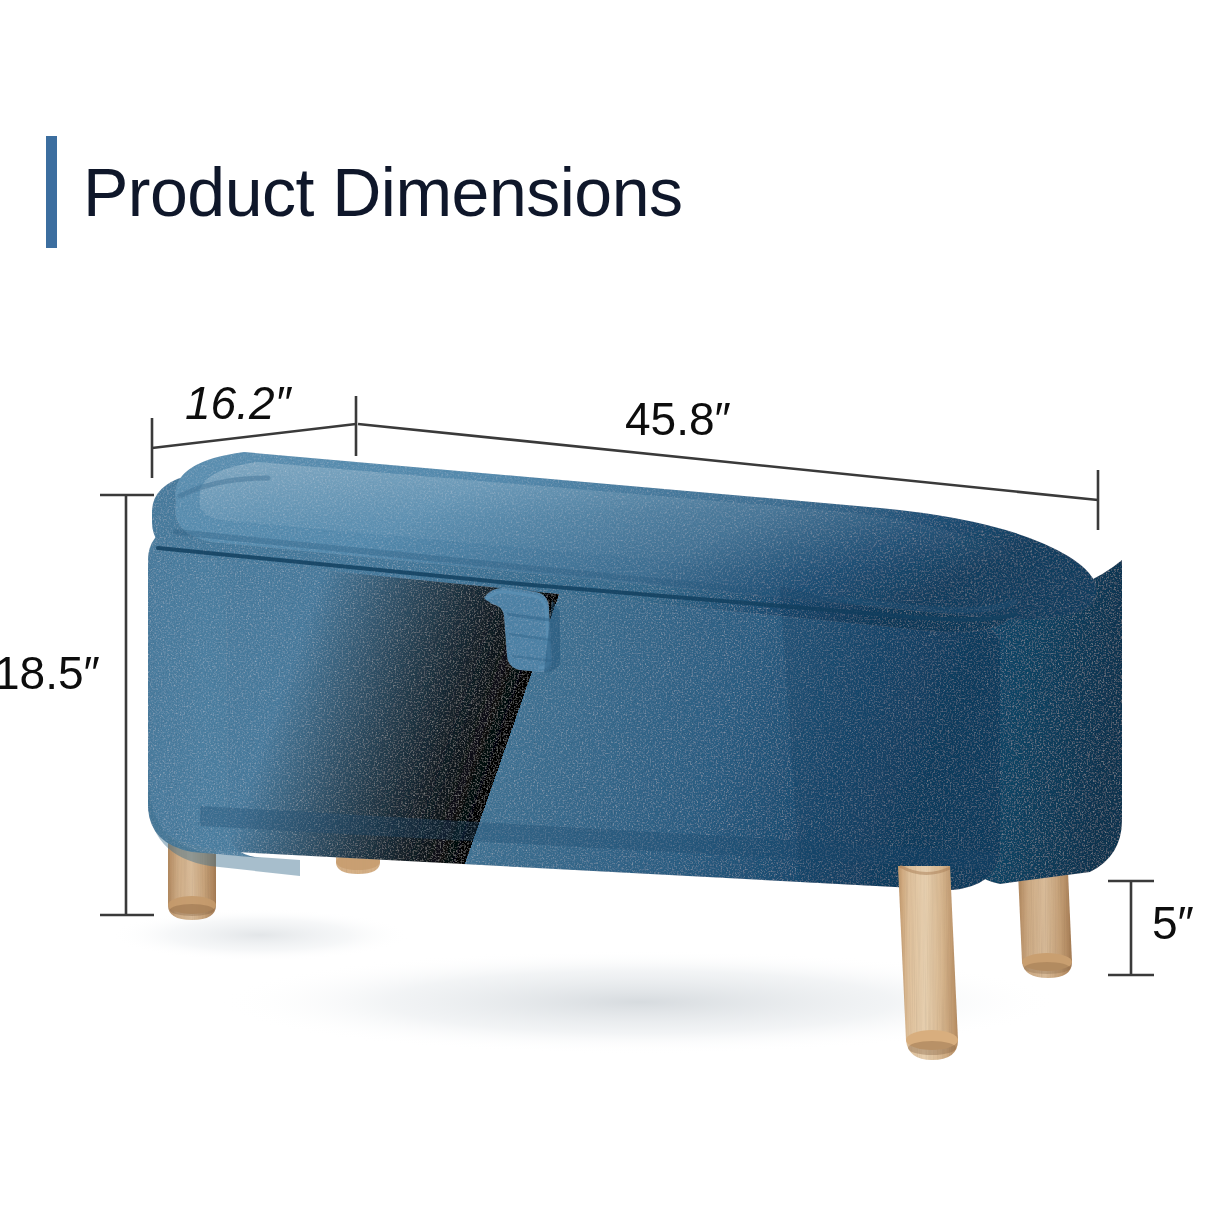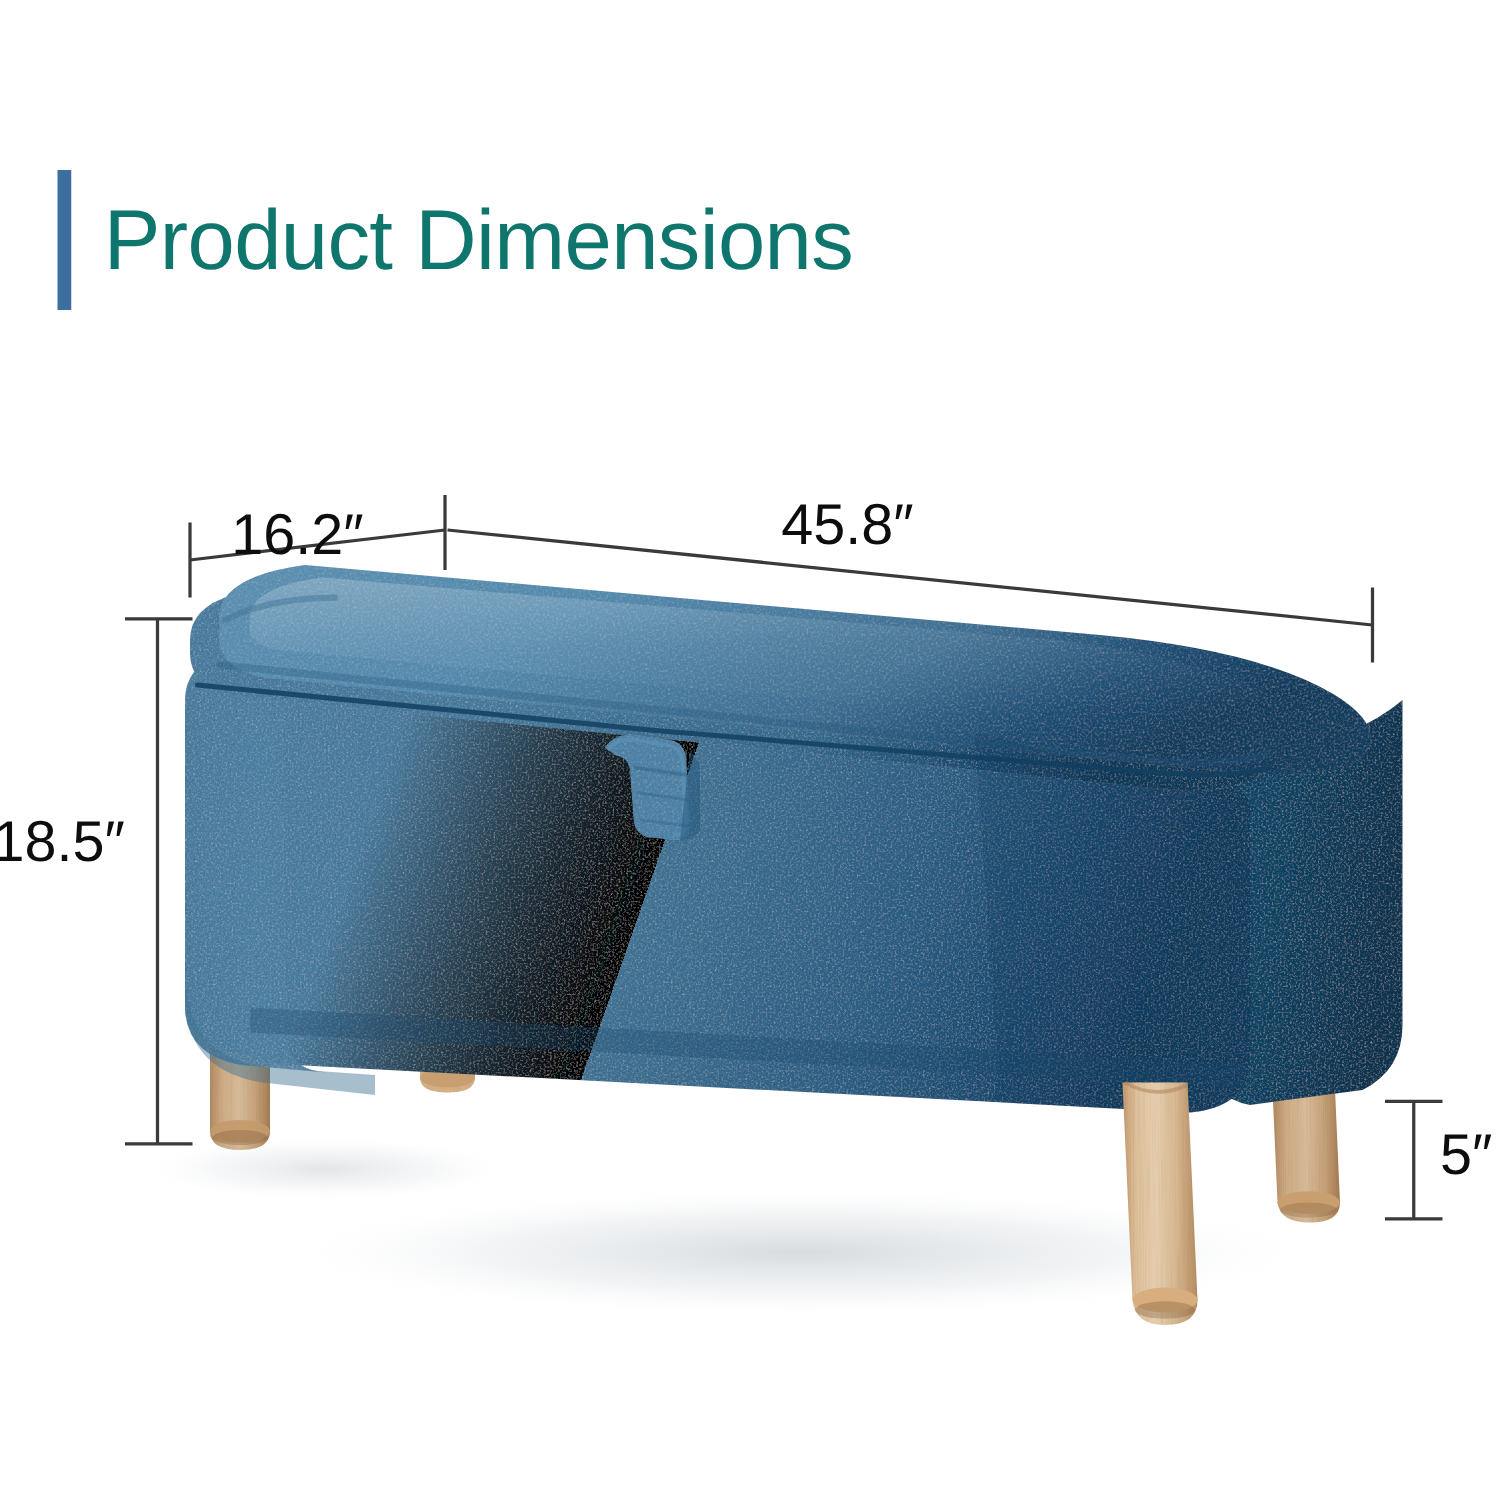--- a/index.html
+++ b/index.html
@@ -34,21 +34,21 @@
     width: 11px;
     height: 112px;
     background: #3C6E9F;
     flex: 0 0 auto;
   }
   #page-title {
     margin-left: 26px;
     font-size: 68px;
     font-weight: 400;
     letter-spacing: -0.5px;
-    color: #0f766e;
+    color: #0f172a;
     line-height: 1;
     white-space: nowrap;
   }
 
   
   #dimension-layer {
     position: absolute;
     left: 0;
     top: 0;
     width: 1208px;
@@ -56,21 +56,21 @@
     pointer-events: none;
   }
   .dim-label {
     position: absolute;
     font-size: 46px;
     font-weight: 400;
     color: #0d0d0d;
     line-height: 1;
     white-space: nowrap;
   }
-  #label-depth  { left: 185px; top: 404px; }
+  #label-depth  { left: 185px; top: 380px; font-style: italic; }
   #label-width  { left: 625px; top: 396px; }
   #label-height { left: -6px;  top: 650px; }
   #label-leg    { left: 1152px; top: 900px; }
 
   
   #product-figure {
     position: absolute;
     left: 0;
     top: 0;
     width: 1208px;

